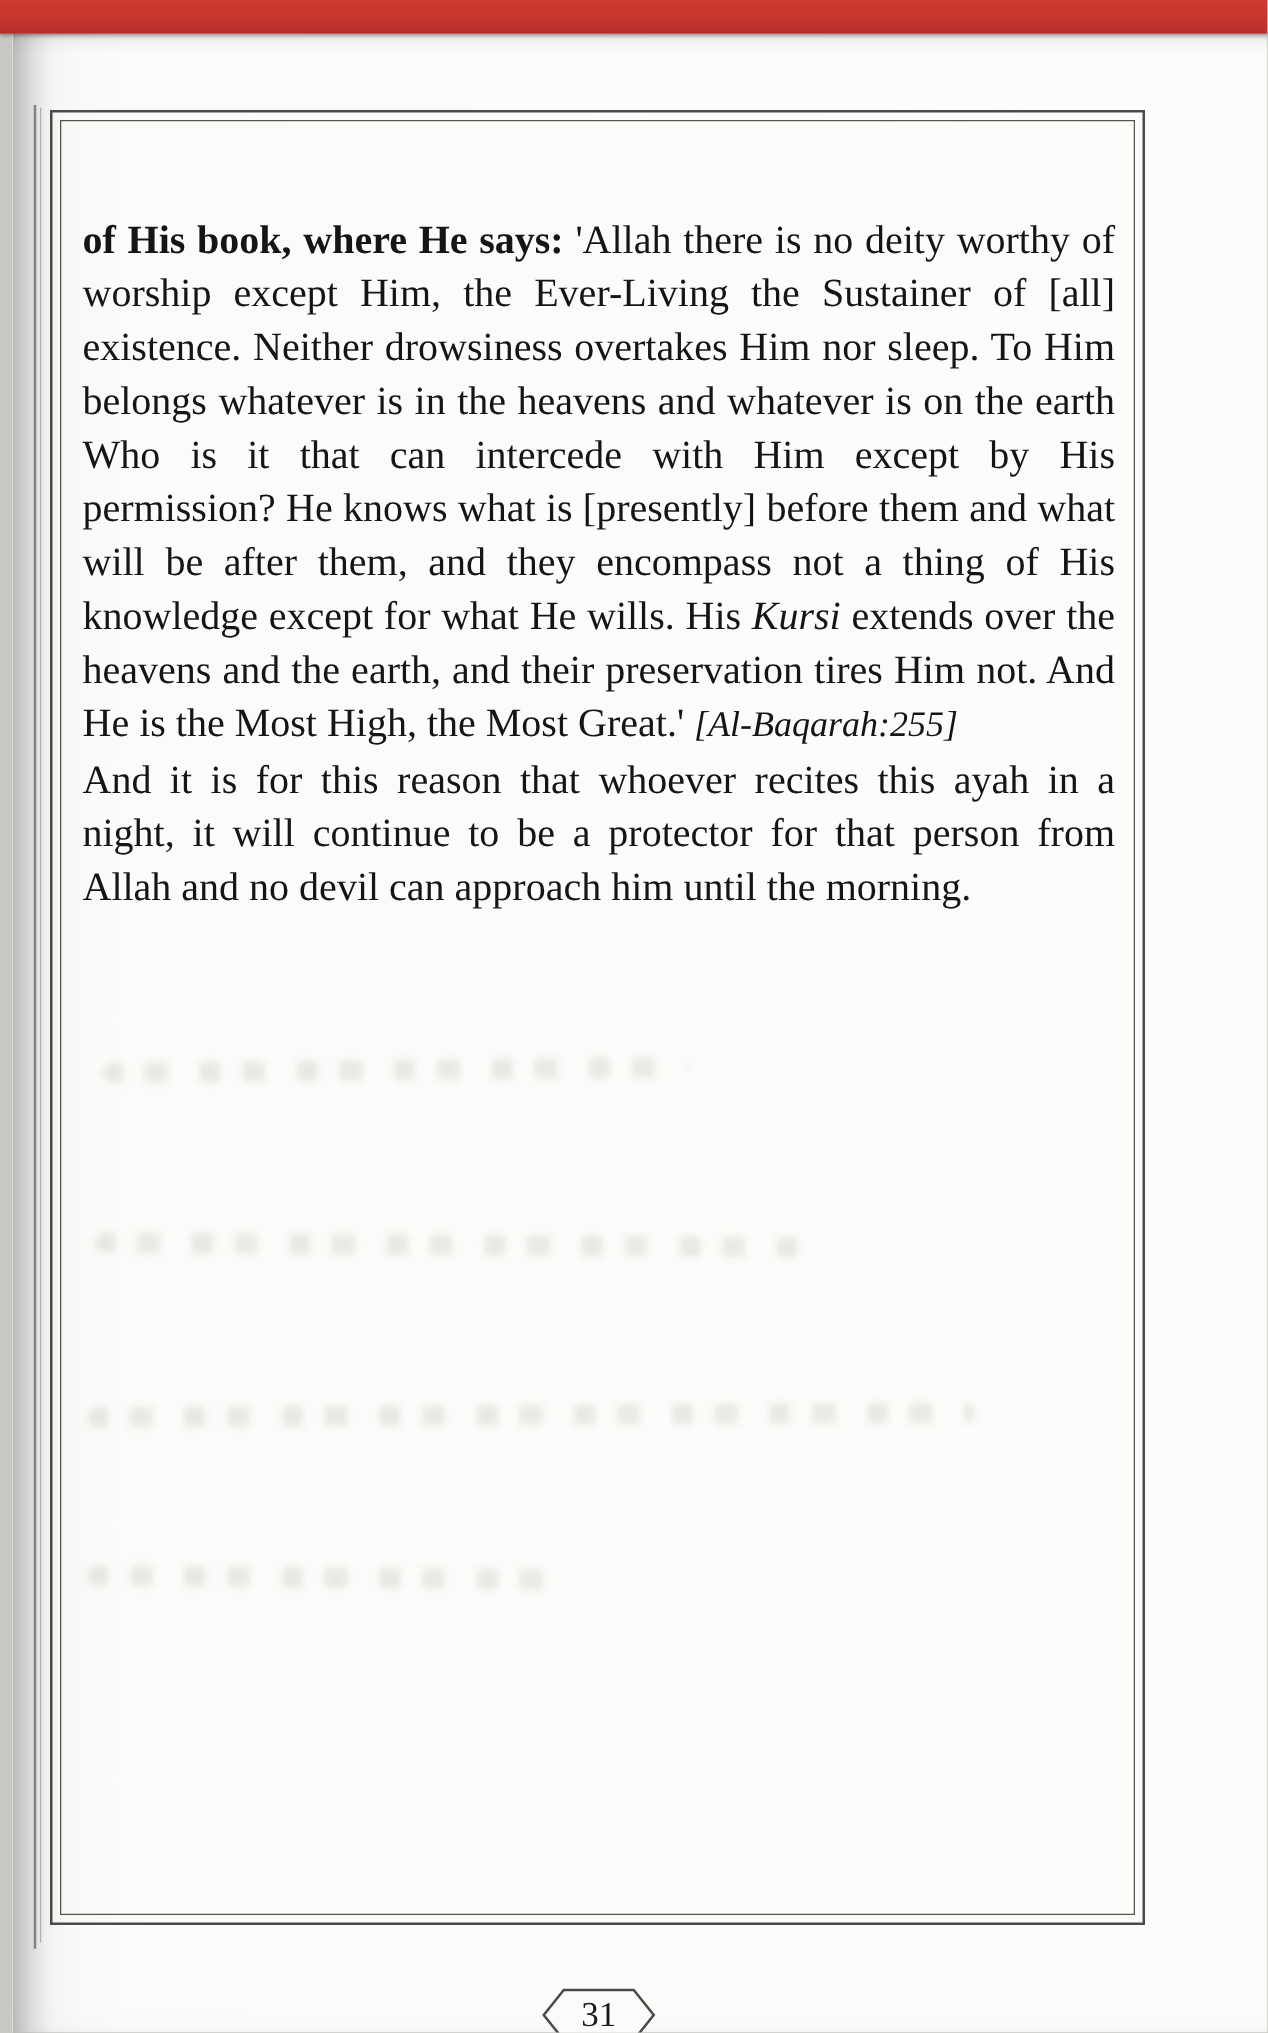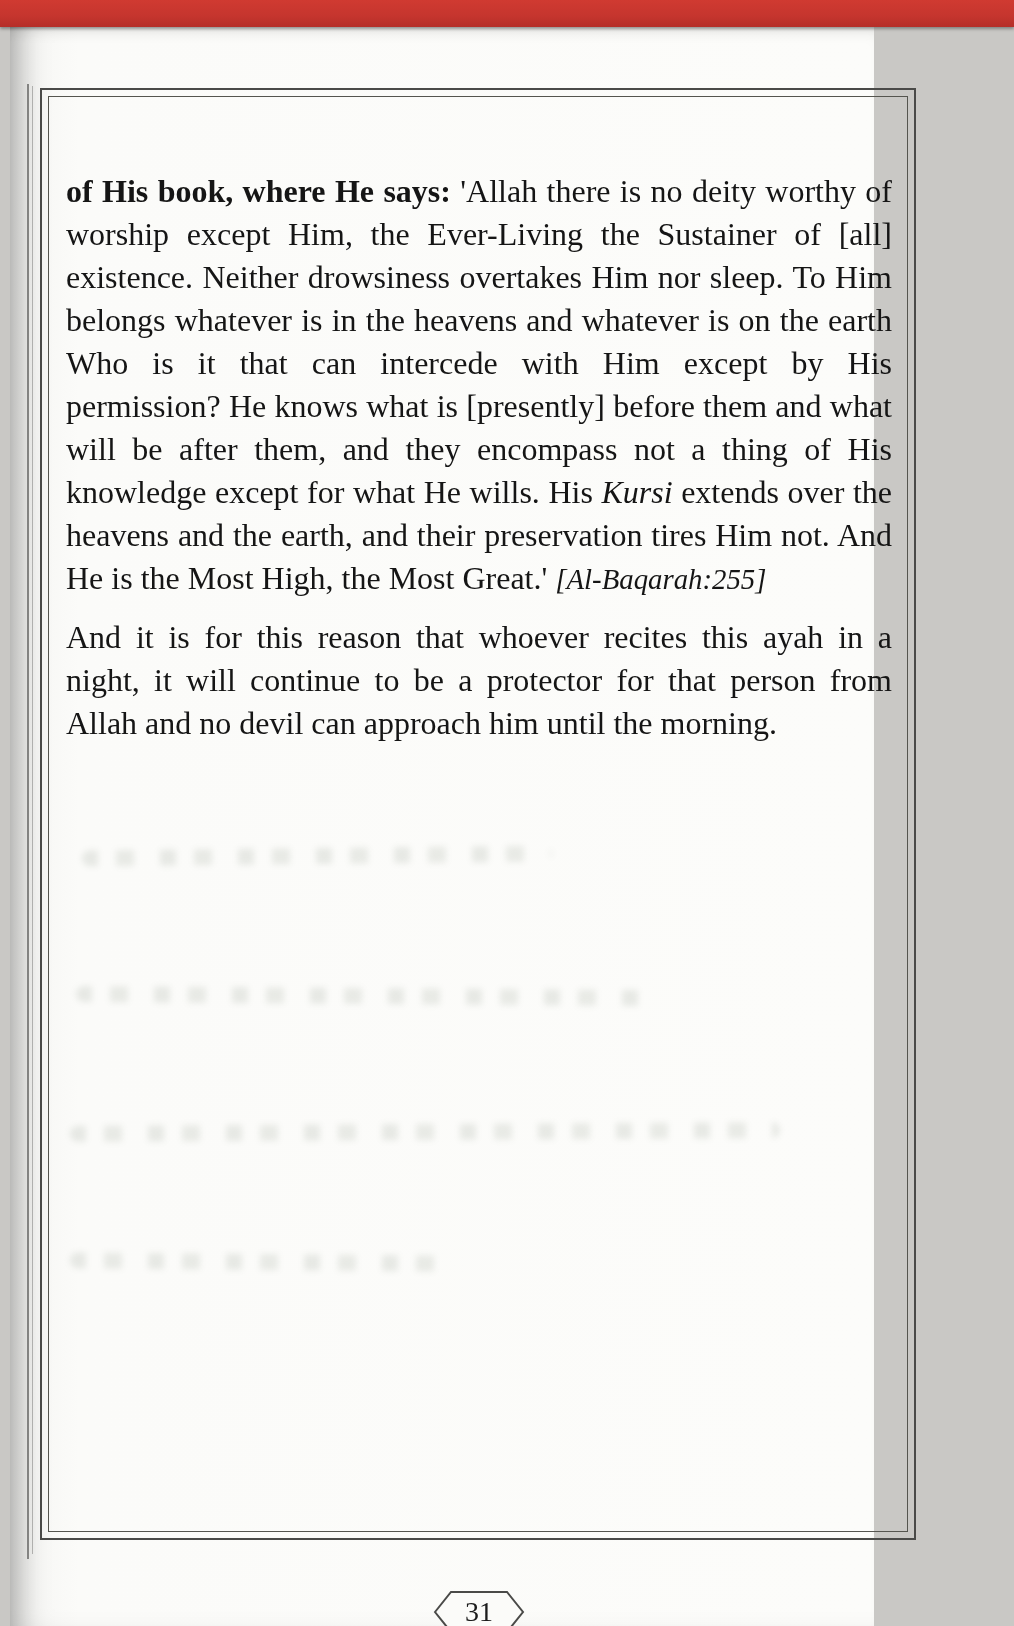--- a/index.html
+++ b/index.html
@@ -24,21 +24,21 @@
     background: linear-gradient(180deg, #d03a31 0%, #c5352e 60%, #b52e28 100%);
     box-shadow: 0 2px 3px rgba(0,0,0,0.35);
     z-index: 5;
   }
 
   
   .page {
     position: absolute;
     left: 10px;
     top: 26px;
-    width: 864px;
+    width: 1004px;
     height: 1600px;
     background: linear-gradient(90deg, #ececea 0%, #f7f7f5 3%, #fbfbf9 8%, #fcfcfa 100%);
     box-shadow: inset 28px 0 34px -24px rgba(0,0,0,0.35),
                 inset 0 14px 18px -14px rgba(0,0,0,0.18);
   }
 
   
   .scan-line-1 {
     position: absolute;
     left: 17px; top: 58px;
@@ -75,21 +75,20 @@
     width: 826px;
     color: #151515;
     font-size: 32px;
     line-height: 43px;
     text-align: justify;
   }
   .text-block p {
     margin: 0;
   }
   .text-block p + p {
-    margin-top: 15px;
   }
   .lead-bold { font-weight: bold; }
   .ital { font-style: italic; }
   .citation {
     font-style: italic;
     font-size: 0.9em;
   }
 
   
   .bleed {

